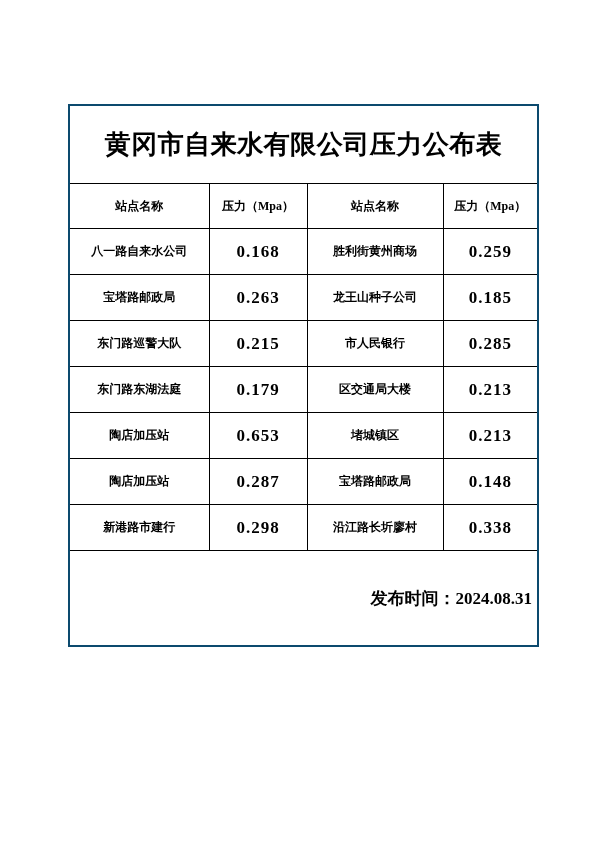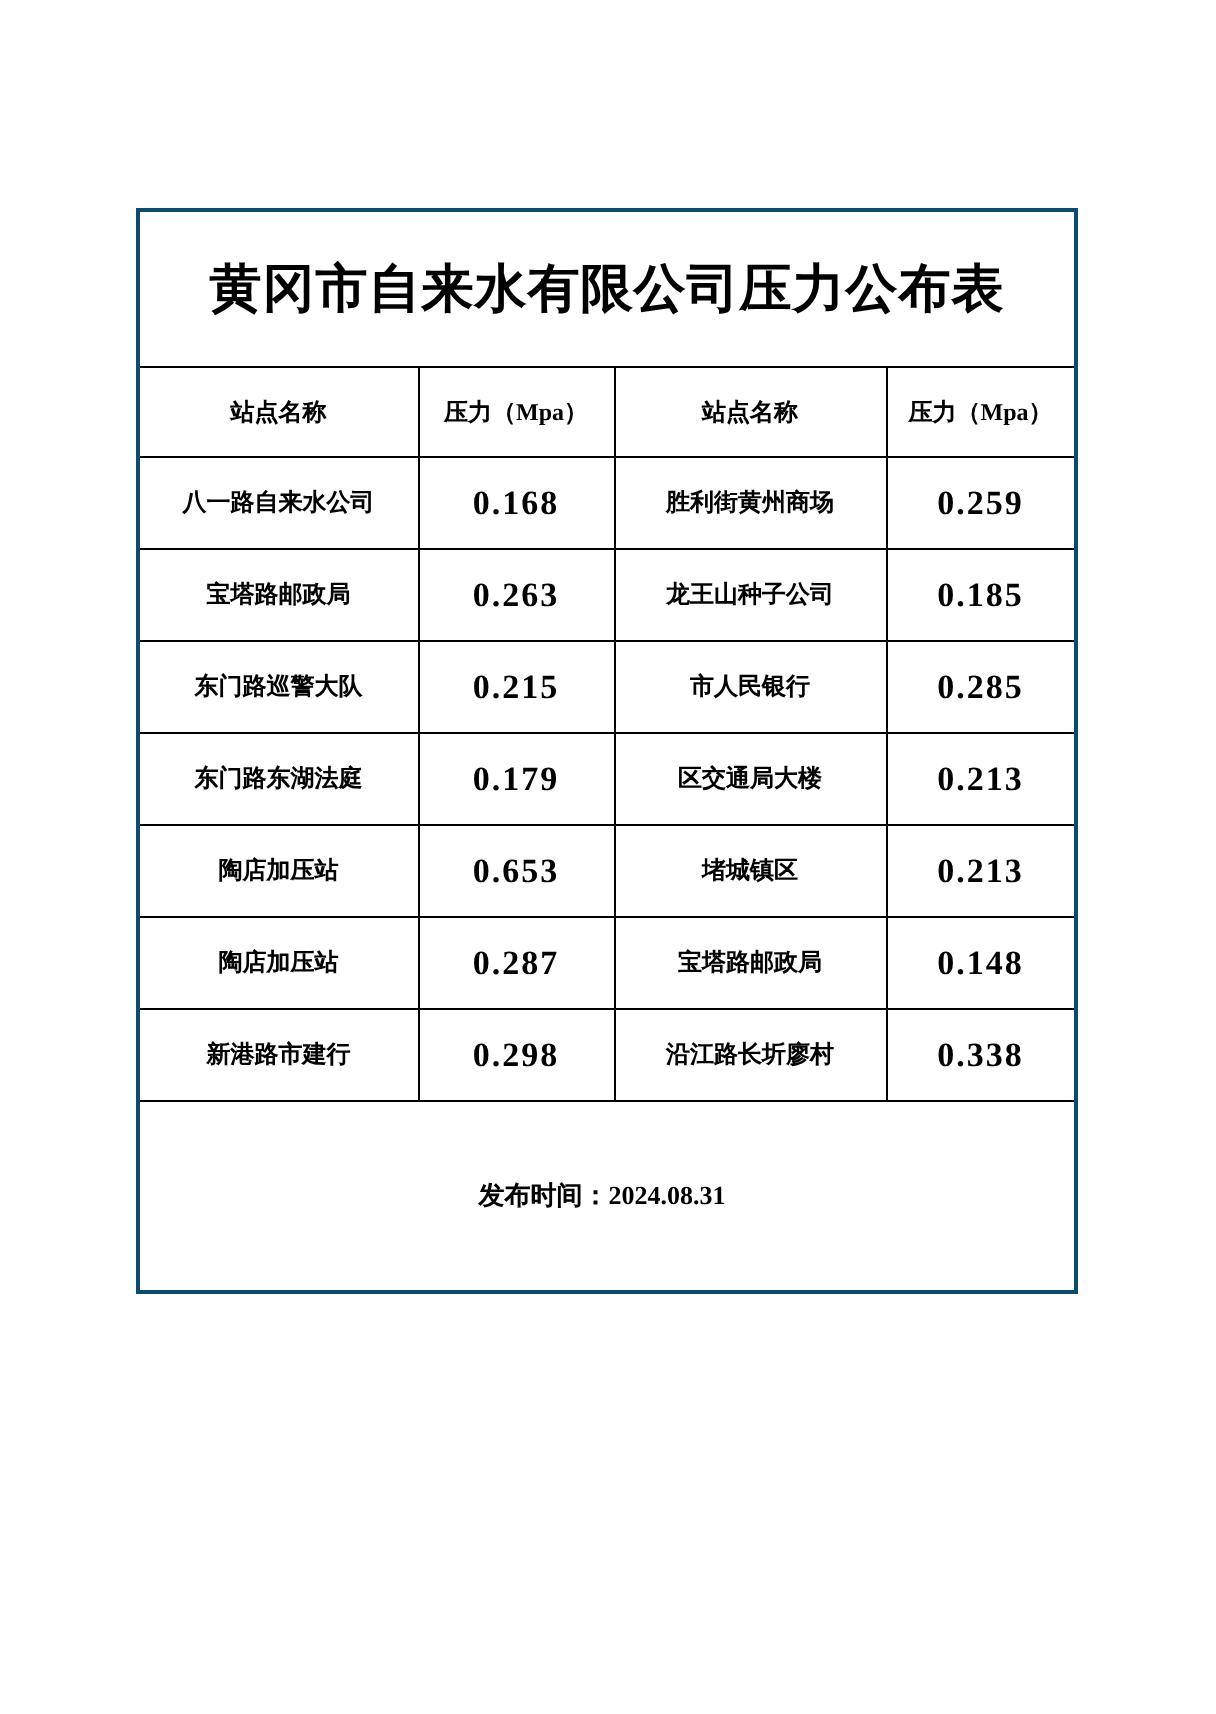--- a/index.html
+++ b/index.html
@@ -49,22 +49,23 @@
   }
   td.station-cell {
     font-size: 12px;
   }
   td.pressure-cell {
     font-size: 17px;
     letter-spacing: 1px;
   }
   tr.footer-row td {
     height: 94px;
+    text-align: right;
     padding-right: 5px;
-    font-size: 13px;
+    font-size: 17px;
   }
 </style>
 </head>
 <body>
 
 <div class="page">
   <table class="pressure-table">
     <colgroup>
       <col style="width:140px">
       <col style="width:98px">

